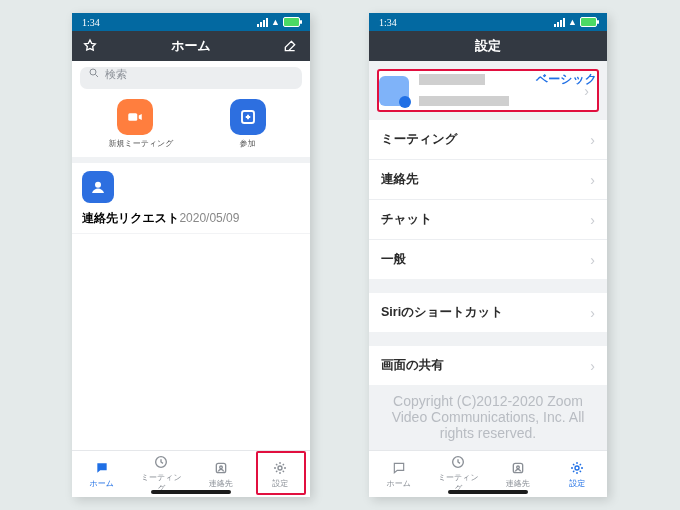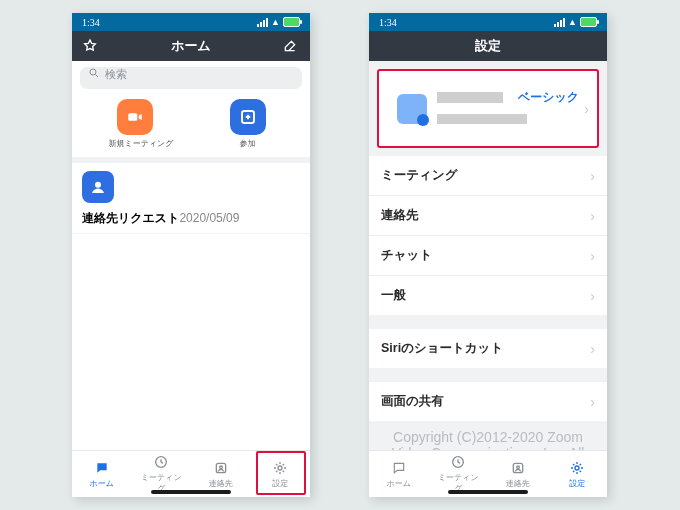--- a/index.html
+++ b/index.html
@@ -135,21 +135,21 @@
   .card {
     background:#fff;
     margin:8px;
     border-radius:3px;
   }
   .profile {
     position:relative;
     display:flex;
     align-items:center;
     gap:10px;
-    padding:18px;
+    padding:0;
     border:2px solid #e10f3f;
   }
   .profile .chev { position:absolute; right:8px; top:50%; transform:translateY(-50%); color:#c9ccd1; font-size:14px;}
   .plan { color:#1f6fe5; font-size:12px; font-weight:600; }
   .pf-av {
     width:30px; height:30px; border-radius:6px; background:#7fb3f9; position:relative;
   }
   .pf-av .bubble{ position:absolute; bottom:-2px; right:-2px; width:12px; height:12px; border-radius:50%; background:#1f6fe5;}
   .setlist { background:#fff; }
   .setitem {

